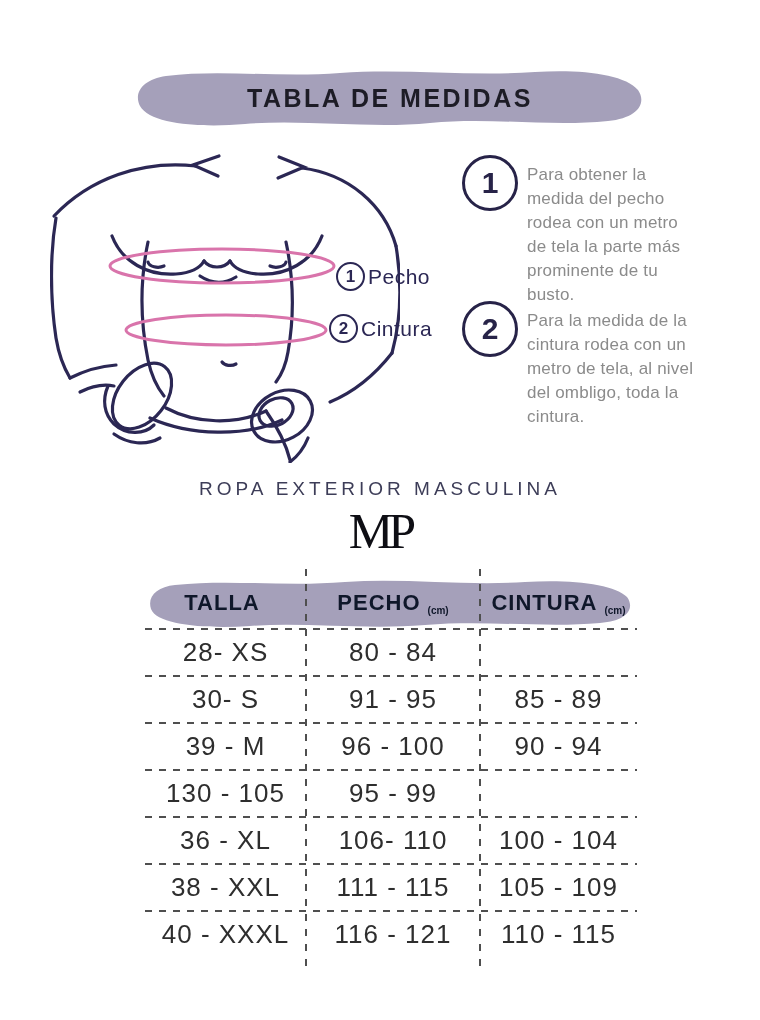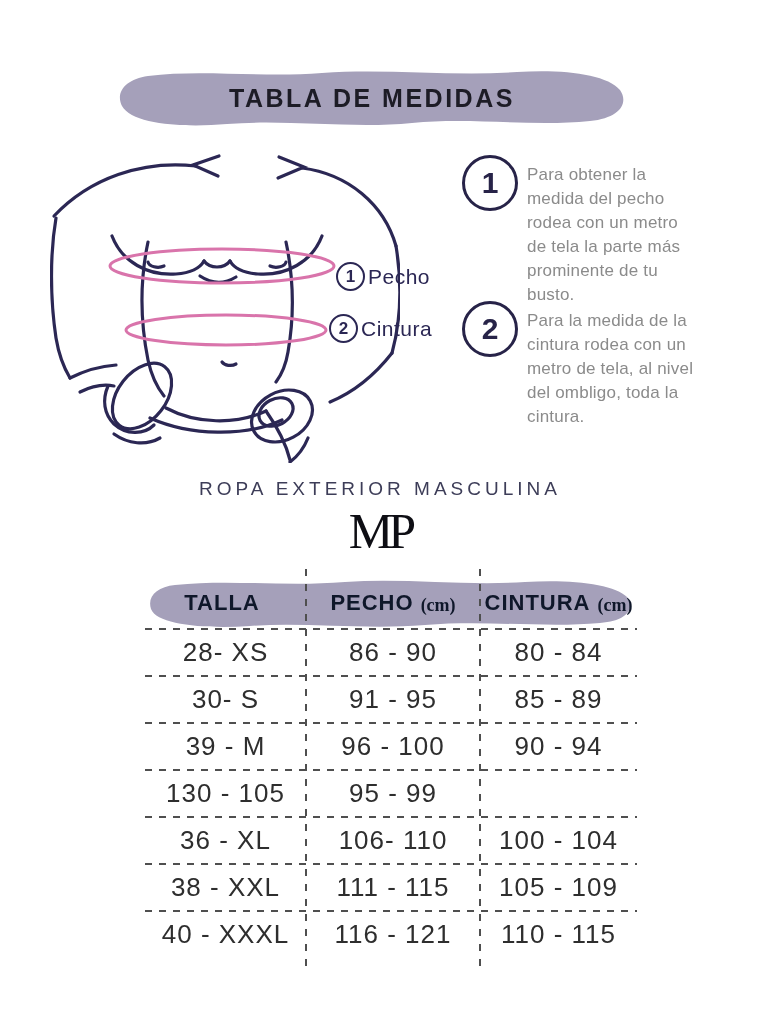--- a/index.html
+++ b/index.html
@@ -1,21 +1,21 @@
 <!DOCTYPE html>
 <html><head>
 <meta charset="utf-8">
 <style>
   html,body{margin:0;padding:0;background:#ffffff;}
   .canvas{
     position:relative;width:760px;height:1020px;background:#ffffff;overflow:hidden;
     font-family:"Liberation Sans", sans-serif;
   }
   
-  .banner{position:absolute;left:112px;top:66px;width:520px;height:64px;
+  .banner{position:absolute;left:130px;top:66px;width:520px;height:64px;
     display:flex;align-items:center;justify-content:center;}
   .banner svg{position:absolute;inset:0;}
   .banner-title{position:relative;z-index:2;font-size:25px;font-weight:700;
     letter-spacing:2.5px;color:#1d1c26;}
   
   .torso{position:absolute;left:50px;top:148px;width:350px;height:315px;}
   .fig-label{position:absolute;display:flex;align-items:center;gap:3px;color:#2b2754;}
   .fig-label .circ{width:29px;height:29px;border:2px solid #2b2754;border-radius:50%;
     box-sizing:border-box;display:flex;align-items:center;justify-content:center;
     font-size:17px;font-weight:700;background:#fff;}
@@ -38,21 +38,21 @@
   .brand-logo{position:absolute;left:0;top:504px;width:100%;text-align:center;
     font-family:"Liberation Serif", serif;font-size:50px;color:#0e0e14;
     letter-spacing:-0.1em;line-height:1.1;}
   
   .size-table{position:absolute;left:145px;top:577px;width:492px;}
   .header-blob{position:absolute;left:0;top:0;width:492px;height:52px;}
   .thead{position:relative;z-index:2;display:grid;grid-template-columns:161px 174px 157px;
     height:52px;align-items:center;}
   .th{display:flex;align-items:flex-end;justify-content:center;font-size:22px;
     font-weight:700;color:#0f172a;letter-spacing:1px;}
-  .th .unit{font-size:18px;margin-left:7px;letter-spacing:0;font-family:Liberation Serif, serif;}
+  .th .unit{font-size:10px;margin-left:7px;letter-spacing:0;}
   .tbody{position:relative;z-index:2;}
   .trow{position:relative;display:grid;grid-template-columns:161px 174px 157px;height:47px;}
   .trow::before{content:"";position:absolute;left:0;right:0;top:-1px;height:2px;
     background:repeating-linear-gradient(90deg,#4f4f4f 0 7px,transparent 7px 14px);}
   .td{display:flex;align-items:center;justify-content:center;font-size:26px;
     color:#2e2e2e;letter-spacing:1px;}
   .vline{position:absolute;top:-8px;height:400px;width:2px;z-index:3;
     background:repeating-linear-gradient(180deg,#4f4f4f 0 7px,transparent 7px 15px);}
   .vline-1{left:160px;}
   .vline-2{left:334px;}
@@ -146,21 +146,20 @@
           <span class="unit">(cm)</span>
       </div>
       <div class="th">
         <span>CINTURA</span>
           <span class="unit">(cm)</span>
       </div>
     </div>
     <div class="tbody">
         <div class="trow">
         <div class="td">28- XS</div>
-        <div class="td">86 - 90</div>
         <div class="td">80 - 84</div>
       </div>
         <div class="trow">
         <div class="td">30- S</div>
         <div class="td">91 - 95</div>
         <div class="td">85 - 89</div>
       </div>
         <div class="trow">
         <div class="td">39 - M</div>
         <div class="td">96 - 100</div>

